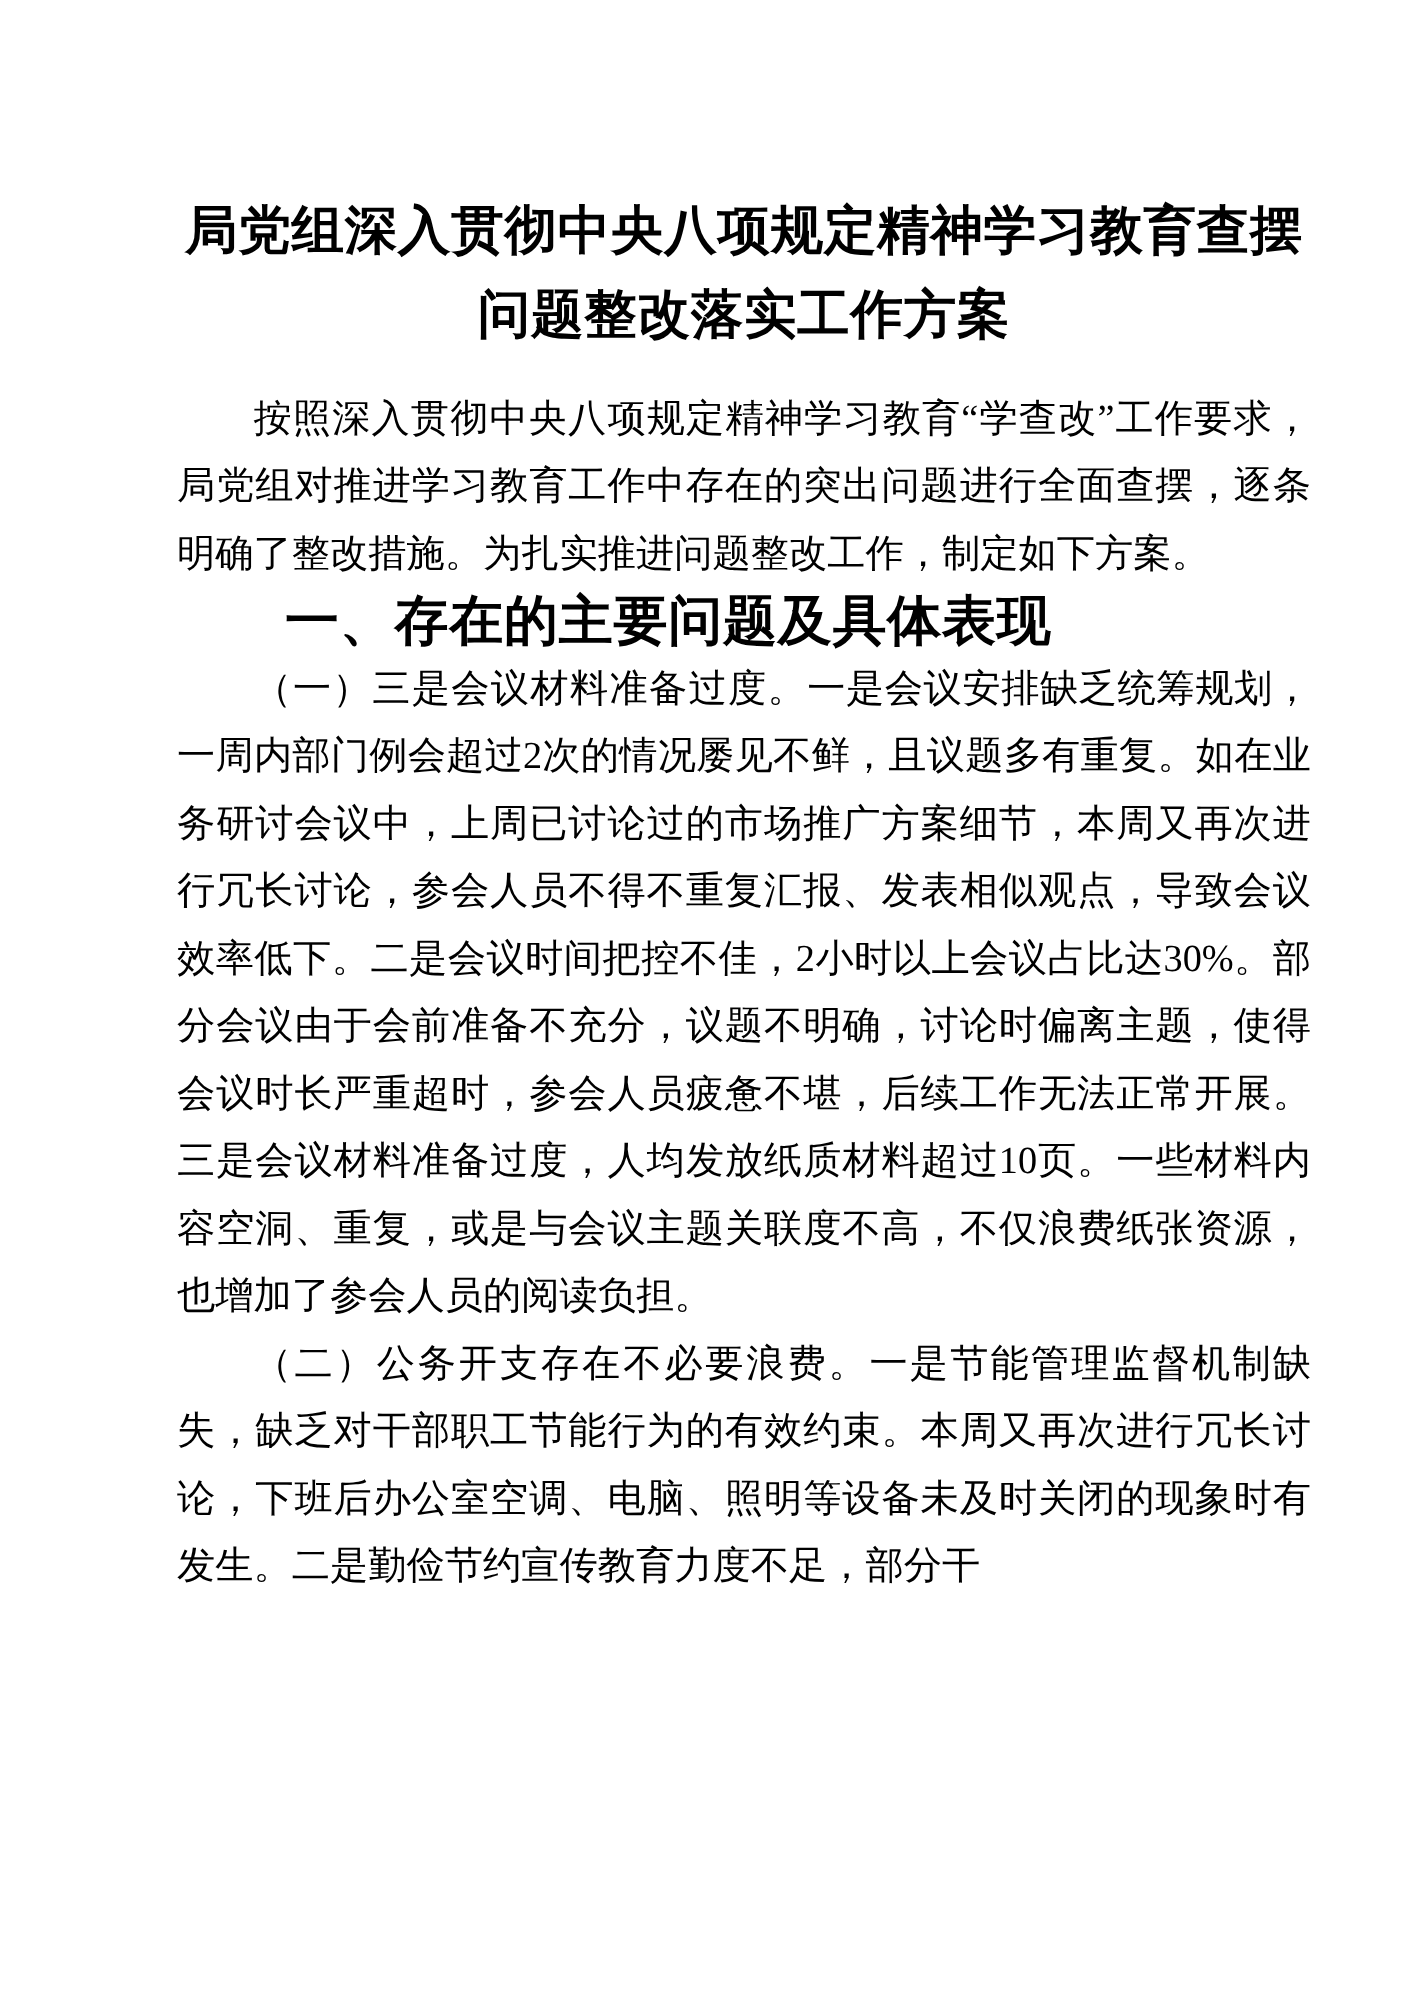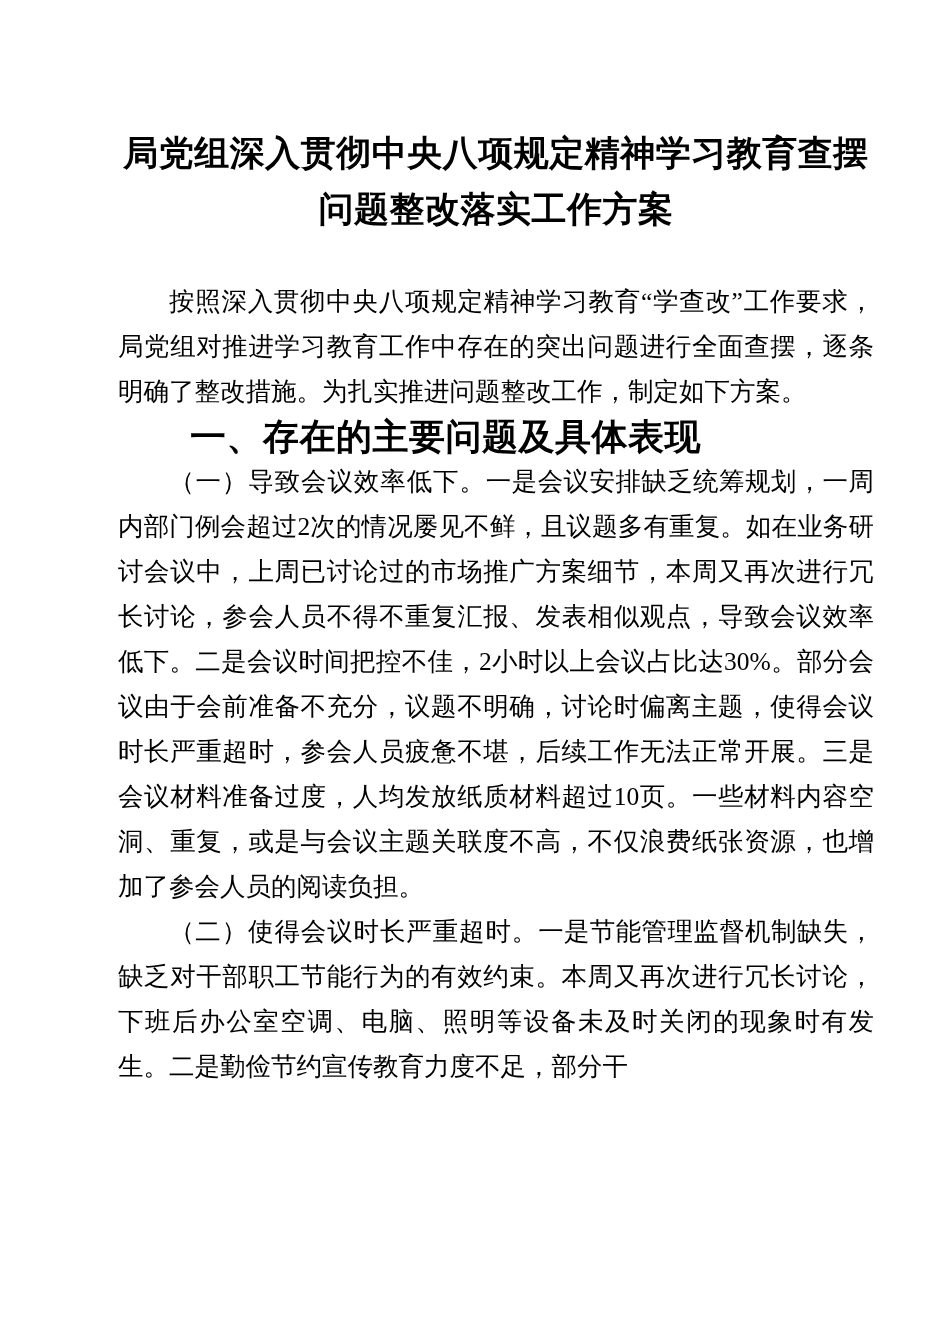--- a/index.html
+++ b/index.html
@@ -25,21 +25,21 @@
     margin: 0;
     padding-top: 126px;
     font-size: 35px;
     line-height: 56px;
     font-weight: bold;
     text-align: center;
     letter-spacing: 0.5px;
     font-family: "Liberation Serif", "DejaVu Serif", serif;
   }
   .content {
-    margin-top: 41px;
+    margin-top: 18px;
   }
   .body-para {
     margin: 0;
     font-size: 25.5px;
     line-height: 45px;
     text-align: justify;
     text-indent: 2em;
     letter-spacing: 0;
     word-break: break-all;
   }
@@ -64,18 +64,18 @@
 <div class="page">
 
   <h1 class="doc-title">局党组深入贯彻中央八项规定精神学习教育查摆问题整改落实工作方案</h1>
 
   <div class="content">
 
     <p class="body-para">按照深入贯彻中央八项规定精神学习教育“学查改”工作要求，局党组对推进学习教育工作中存在的突出问题进行全面查摆，逐条明确了整改措施。为扎实推进问题整改工作，制定如下方案。</p>
 
     <p class="heading1">一、存在的主要问题及具体表现</p>
 
-    <p class="body-para"><span class="lead">（一）导致会议效率低下。</span><span>一是会议安排缺乏统筹规划，一周内部门例会超过2次的情况屡见不鲜，且议题多有重复。如在业务研讨会议中，上周已讨论过的市场推广方案细节，本周又再次进行冗长讨论，参会人员不得不重复汇报、发表相似观点，导致会议效率低下。二是会议时间把控不佳，2小时以上会议占比达30%。部分会议由于会前准备不充分，议题不明确，讨论时偏离主题，使得会议时长严重超时，参会人员疲惫不堪，后续工作无法正常开展。三是会议材料准备过度，人均发放纸质材料超过10页。一些材料内容空洞、重复，或是与会议主题关联度不高，不仅浪费纸张资源，也增加了参会人员的阅读负担。</span></p>
+    <p class="body-para"><span class="lead">（一）三是会议材料准备过度。</span><span>一是会议安排缺乏统筹规划，一周内部门例会超过2次的情况屡见不鲜，且议题多有重复。如在业务研讨会议中，上周已讨论过的市场推广方案细节，本周又再次进行冗长讨论，参会人员不得不重复汇报、发表相似观点，导致会议效率低下。二是会议时间把控不佳，2小时以上会议占比达30%。部分会议由于会前准备不充分，议题不明确，讨论时偏离主题，使得会议时长严重超时，参会人员疲惫不堪，后续工作无法正常开展。三是会议材料准备过度，人均发放纸质材料超过10页。一些材料内容空洞、重复，或是与会议主题关联度不高，不仅浪费纸张资源，也增加了参会人员的阅读负担。</span></p>
 
-    <p class="body-para"><span class="lead">（二）使得会议时长严重超时。</span><span>一是节能管理监督机制缺失，缺乏对干部职工节能行为的有效约束。本周又再次进行冗长讨论，下班后办公室空调、电脑、照明等设备未及时关闭的现象时有发生。二是勤俭节约宣传教育力度不足，部分干</span></p>
+    <p class="body-para"><span class="lead">（二）公务开支存在不必要浪费。</span><span>一是节能管理监督机制缺失，缺乏对干部职工节能行为的有效约束。本周又再次进行冗长讨论，下班后办公室空调、电脑、照明等设备未及时关闭的现象时有发生。二是勤俭节约宣传教育力度不足，部分干</span></p>
 
   </div>
 </div>
 
 </body></html>

